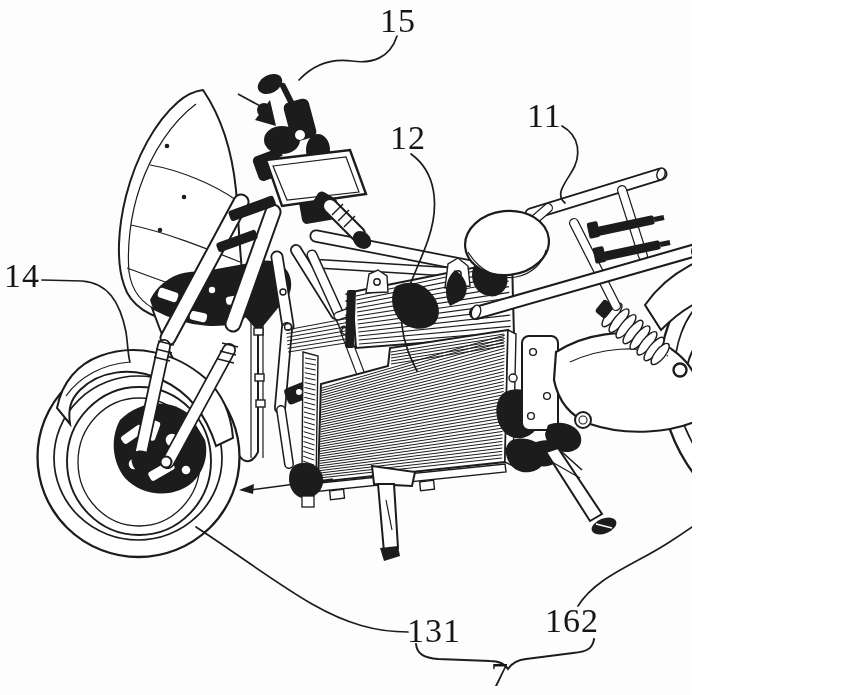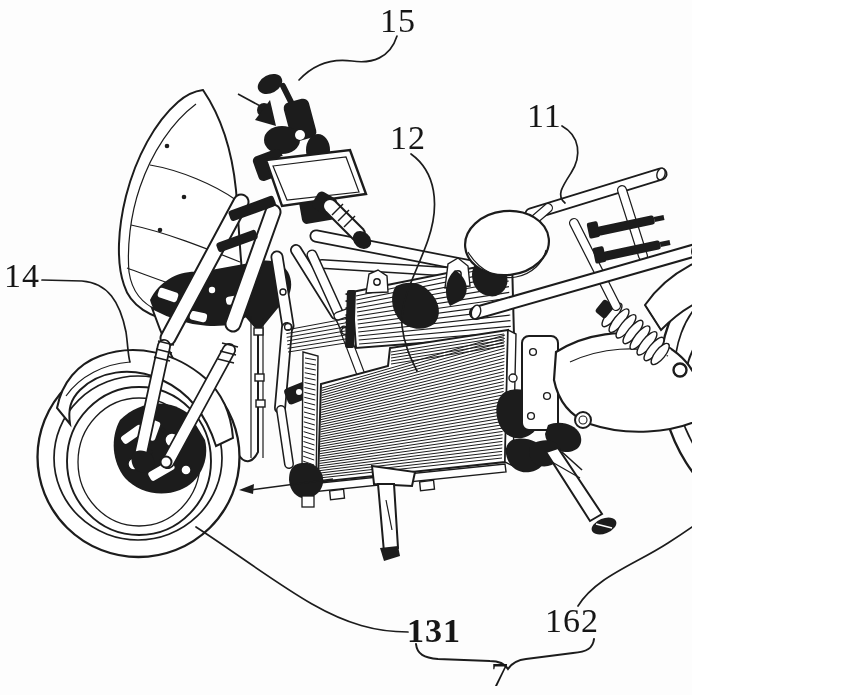--- a/index.html
+++ b/index.html
@@ -445,16 +445,16 @@
     <path class="ld" d="M750,458 C742,492 712,515 668,543 C634,565 596,577 578,606"></path>
     <path class="ld" style="stroke-width:2" d="M416,644 C417,654 424,658 438,659 L490,661 C499,661 505,664 508,669
              C512,663 517,660 526,659 L573,653 C587,652 593,648 594,639"></path>
   </g>
 </svg>
 
 <div class="ref-label" style="left:380px;top:4px;">15</div>
 <div class="ref-label" style="left:390px;top:121px;">12</div>
 <div class="ref-label" style="left:527px;top:99px;">11</div>
 <div class="ref-label" style="left:4px;top:259px;">14</div>
-<div class="ref-label" style="left:407px;top:614px;font-weight:bold;">131</div>
+<div class="ref-label" style="left:407px;top:614px;">131</div>
 <div class="ref-label" style="left:545px;top:604px;">162</div>
 <div class="ref-label" style="left:491px;top:658px;">7</div>
 </div>
 
 </body></html>

